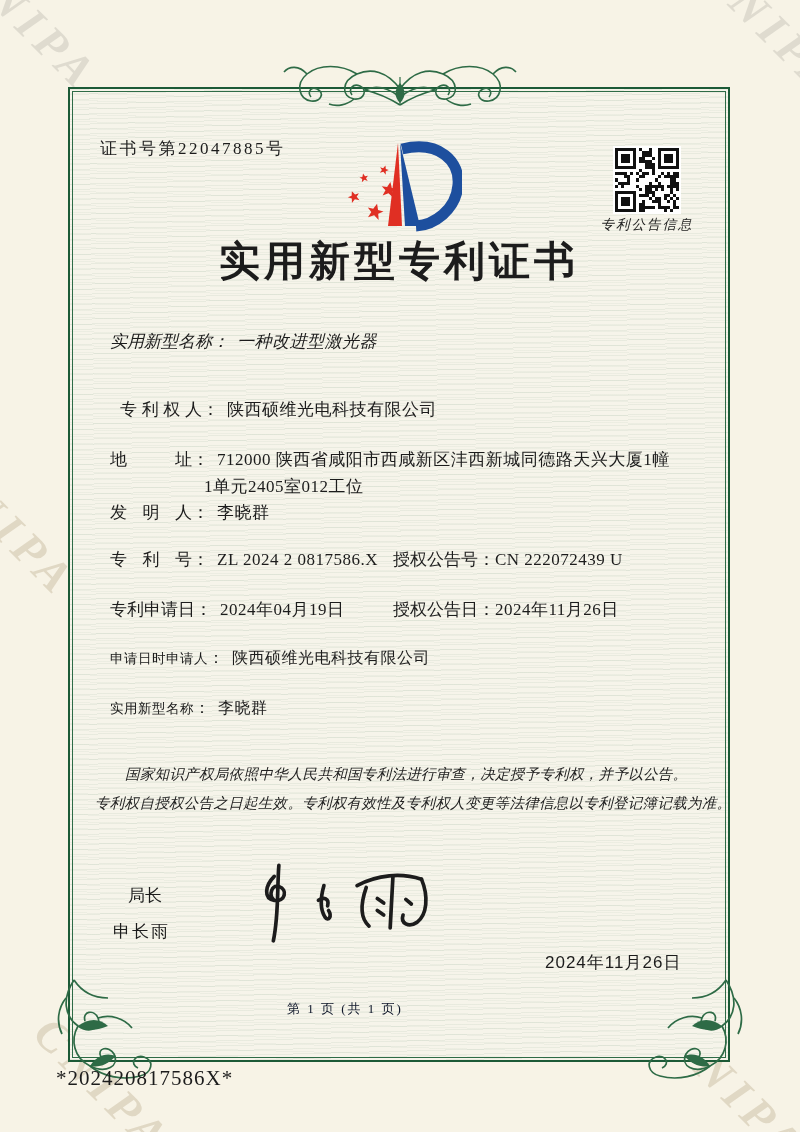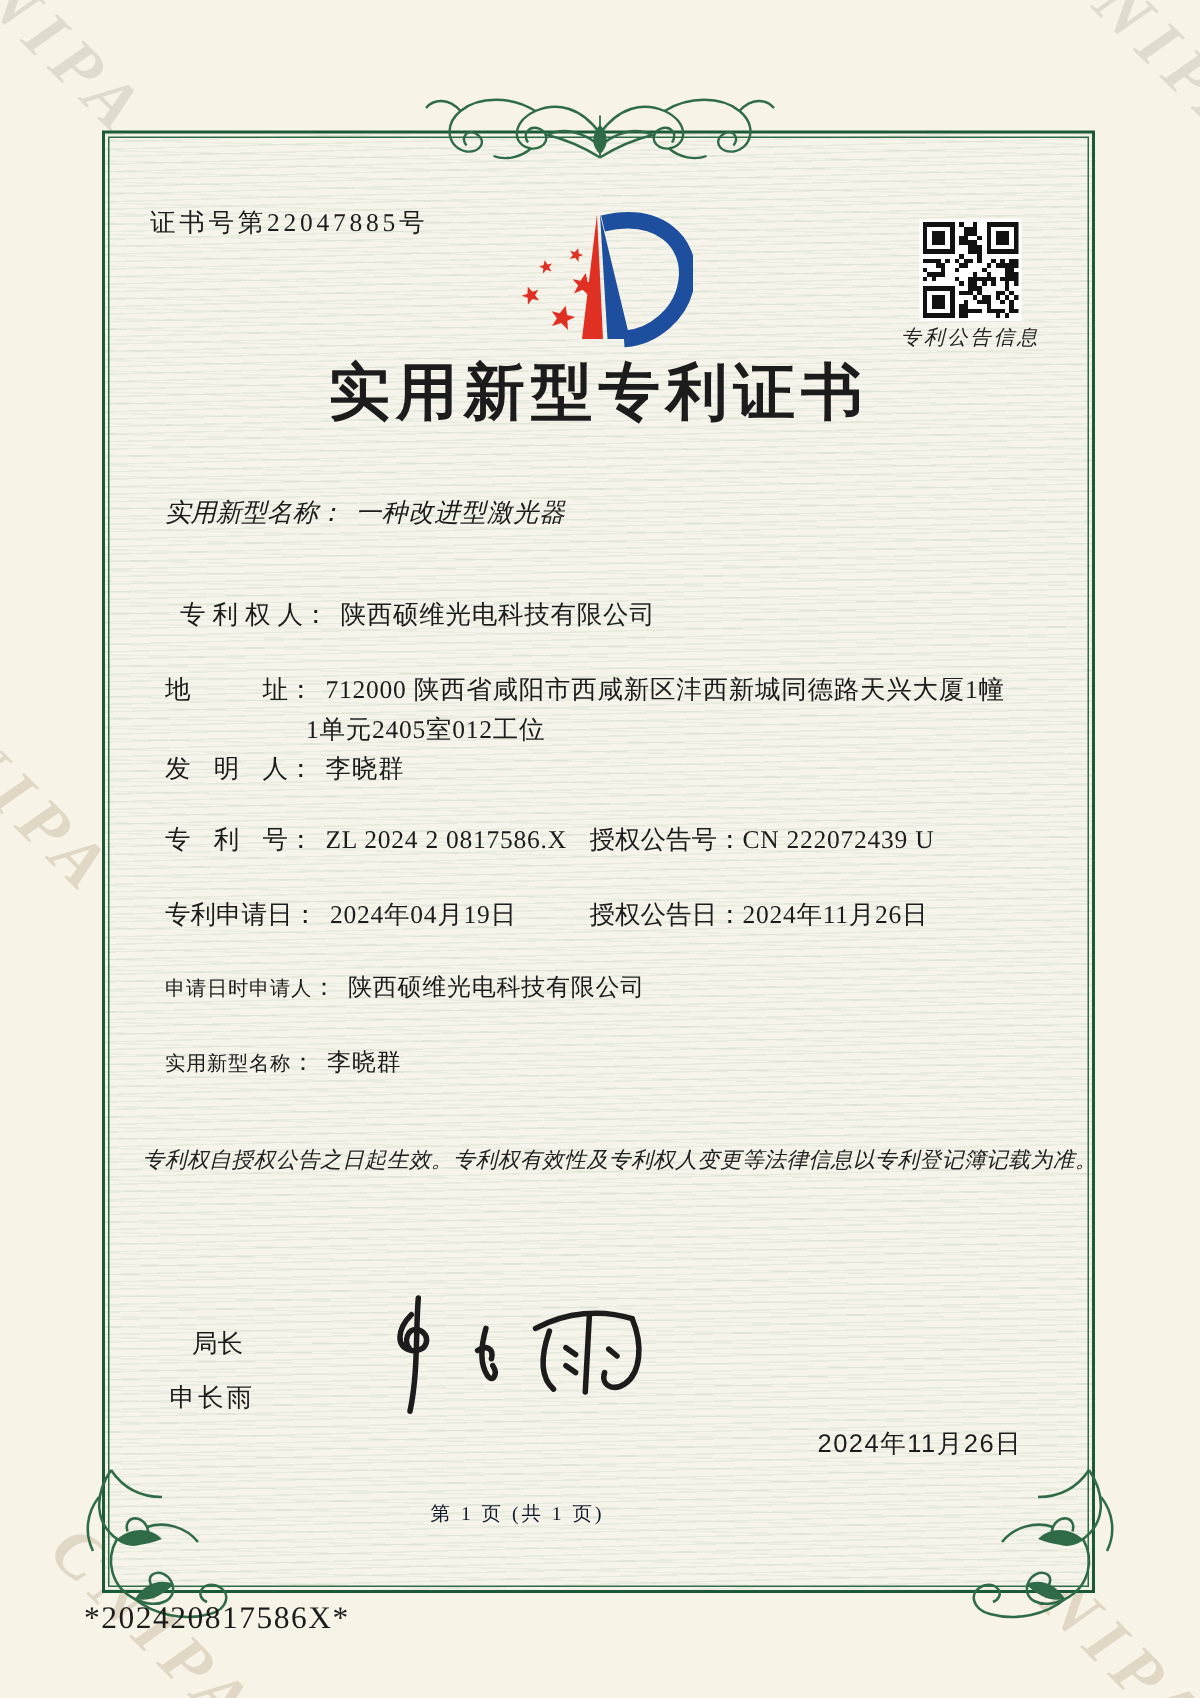--- a/index.html
+++ b/index.html
@@ -343,20 +343,21 @@
 
   <div class="row" style="top:648px;font-size:16px;">
     <span class="small-lbl">申请日时申请人</span><span class="colon">：</span><span class="val">陕西硕维光电科技有限公司</span>
   </div>
 
   <div class="row" style="top:698px;font-size:16px;">
     <span class="small-lbl">实用新型名称</span><span class="colon">：</span><span class="val">李晓群</span>
   </div>
 
   <div class="declaration">
+    <div class="decl-line1">国家知识产权局依照中华人民共和国专利法进行审查，决定授予专利权，并予以公告。</div>
     <div class="decl-line2">专利权自授权公告之日起生效。专利权有效性及专利权人变更等法律信息以专利登记簿记载为准。</div>
   </div>
 
   <div class="sig-title">局长</div>
   <div class="sig-name">申长雨</div>
   <svg class="signature" viewBox="0 0 220 100">
     <g stroke="#1c1c1c" fill="none" stroke-width="4" stroke-linecap="round" stroke-linejoin="round">
       <path d="M38,20 C28,30 26,44 38,46 C50,48 53,34 43,31 C35,29 32,40 37,45"></path>
       <path d="M43,8 C41,32 43,62 37,90"></path>
       <path d="M92,30 C88,44 88,56 93,64 C97,70 101,63 97,57"></path>

